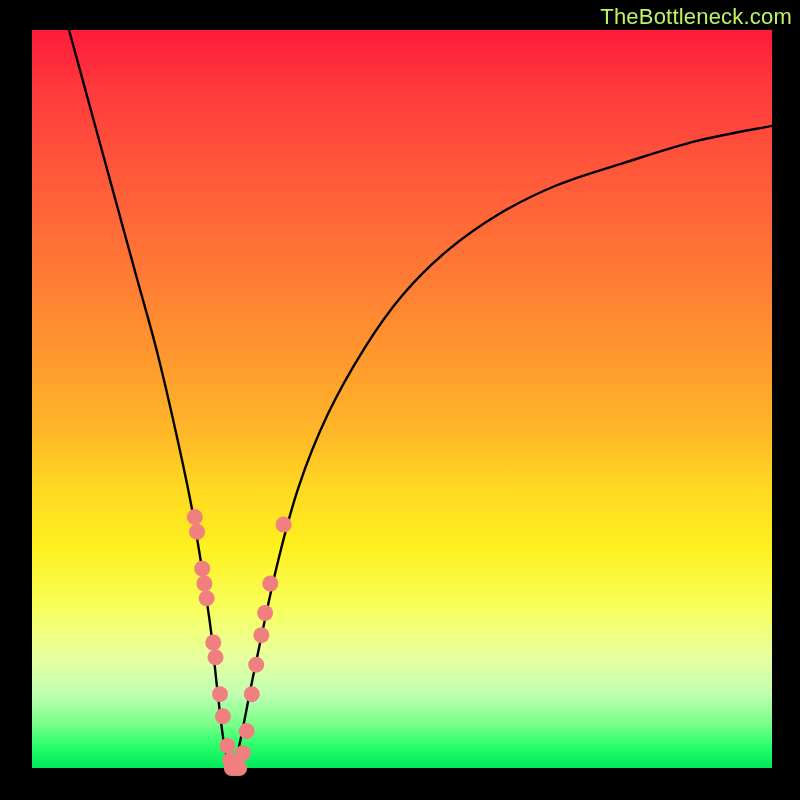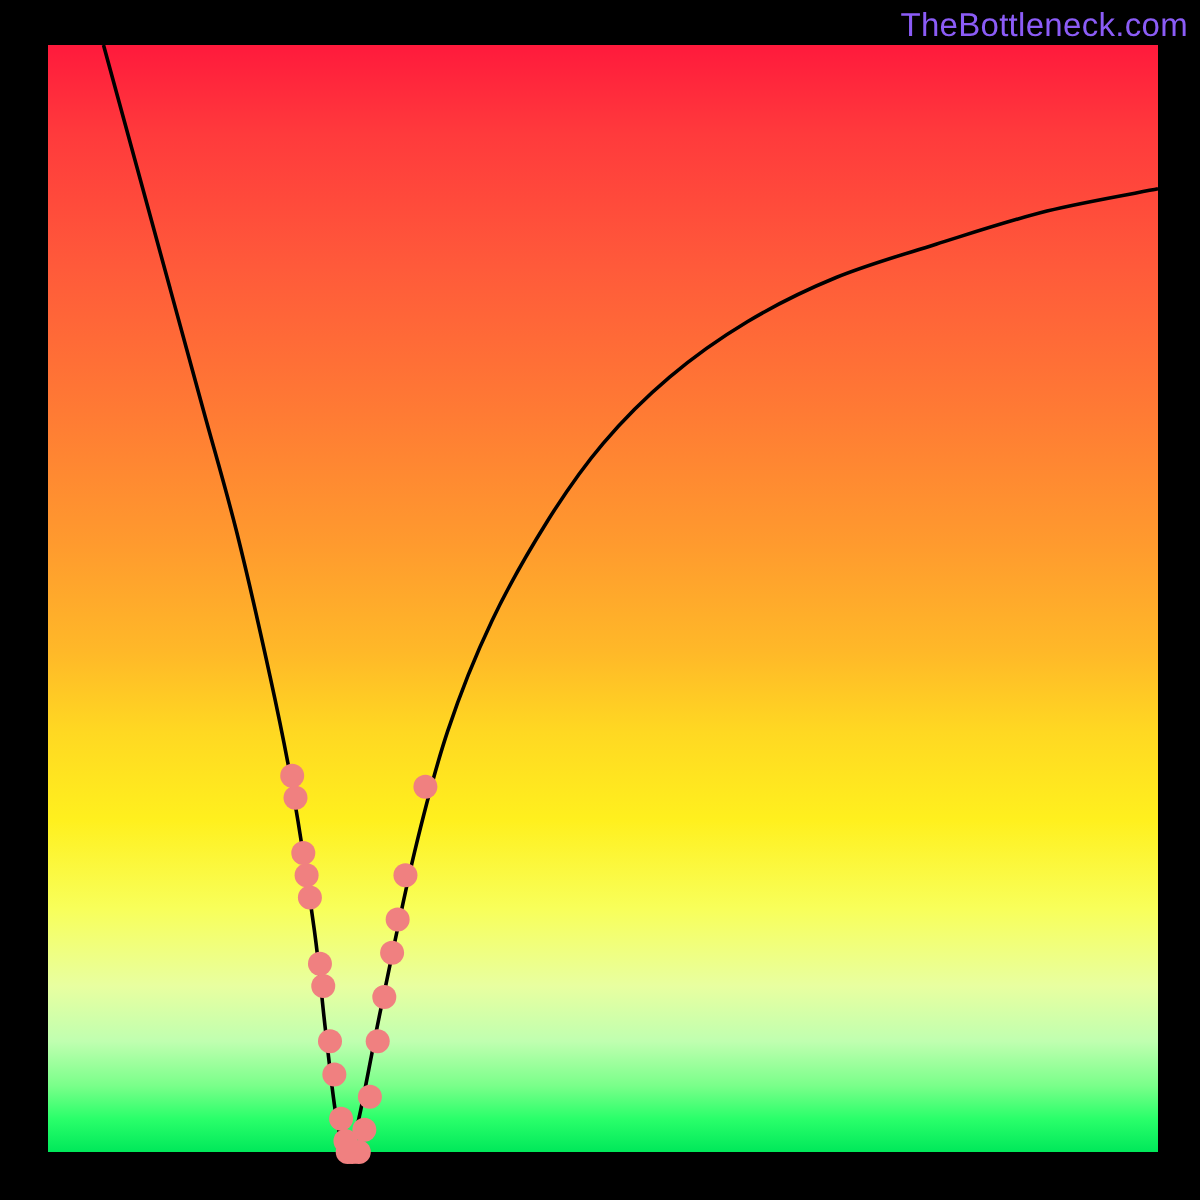--- a/index.html
+++ b/index.html
@@ -39,21 +39,21 @@
       #e8ffa0 85%,
       #c0ffb0 90%,
       #7aff8a 94%,
       #2aff6a 97%,
       #00e85a 100%);
   }
   .watermark {
     position: absolute;
     top: 4px;
     right: 8px;
-    color: #8b5cf6;
+    color: #bef264;
     font-size: 22px;
     font-weight: 400;
     letter-spacing: 0.2px;
     user-select: none;
   }
   svg.curve {
     position: absolute;
     left: 0;
     top: 0;
     width: 740px;

